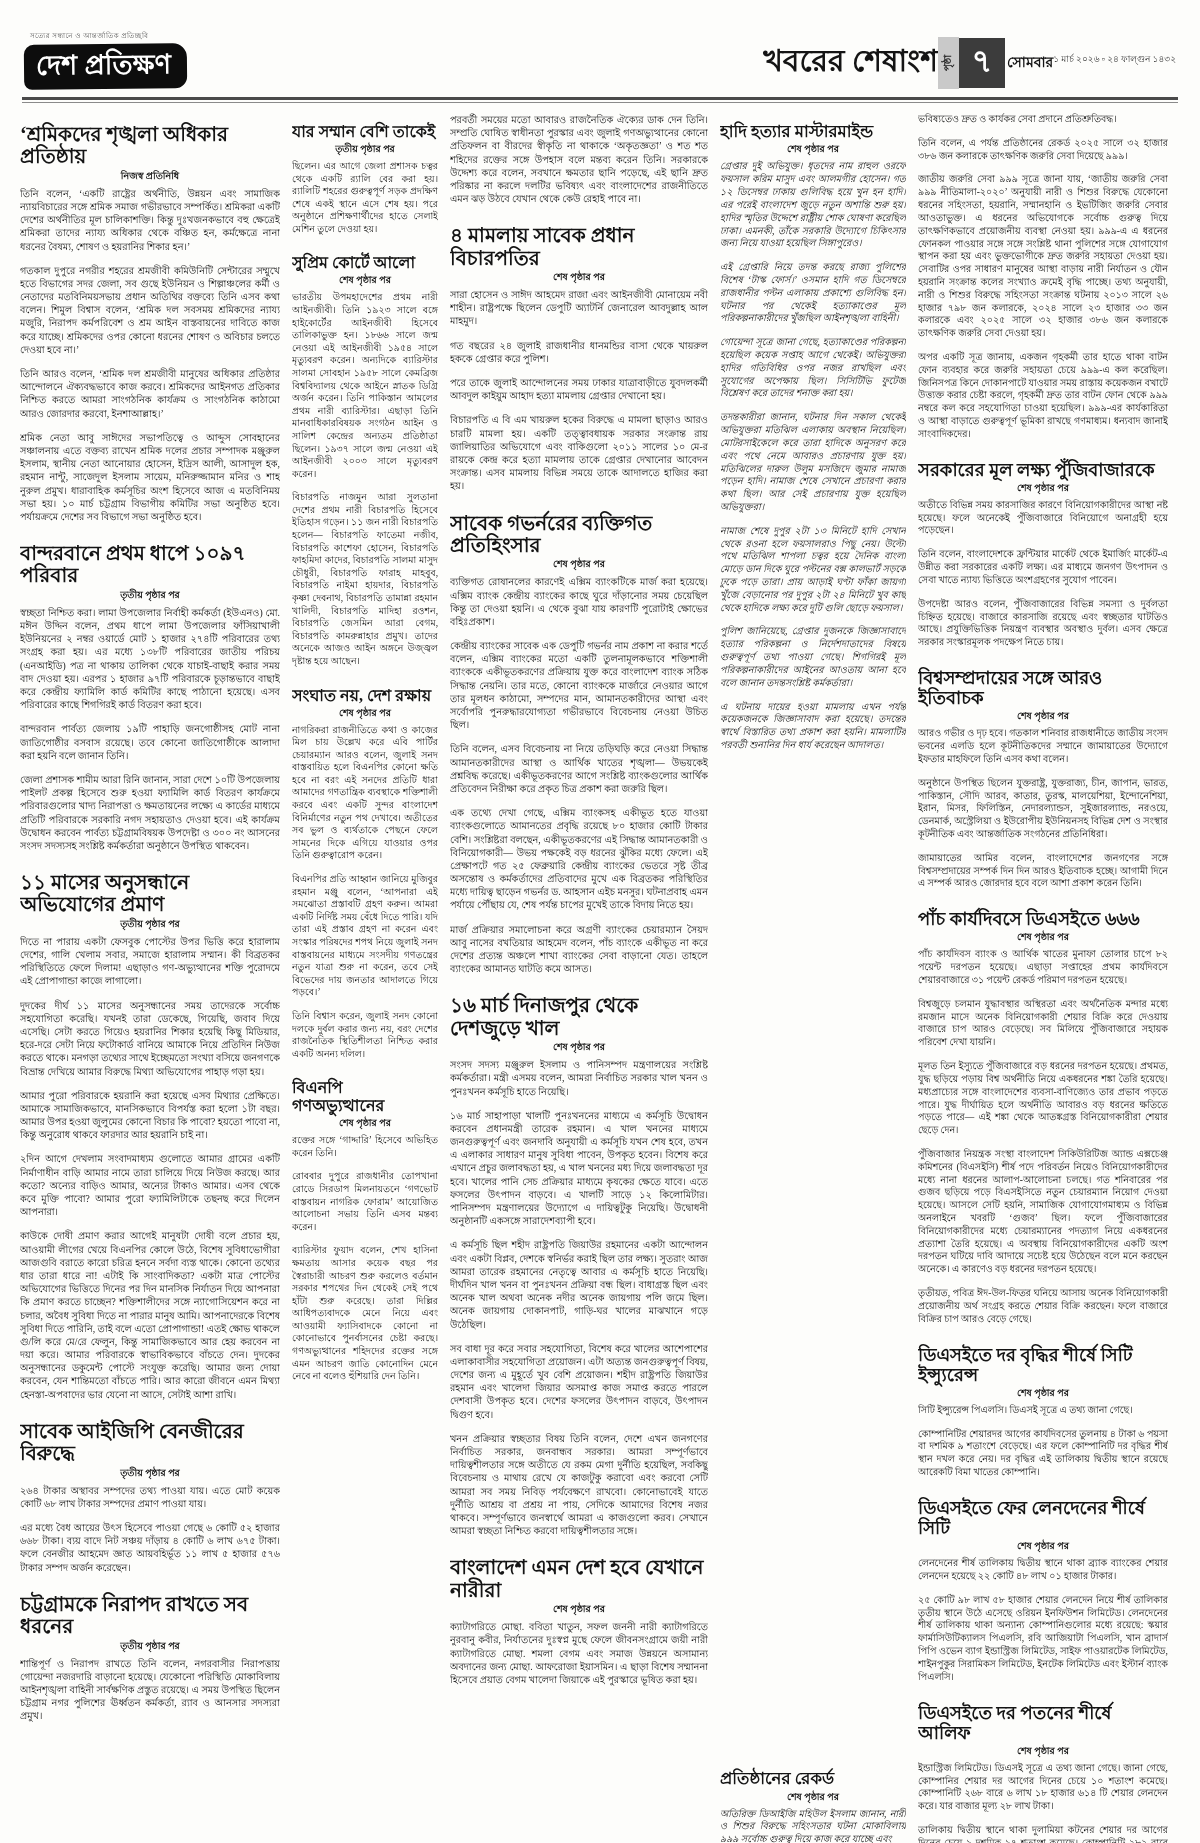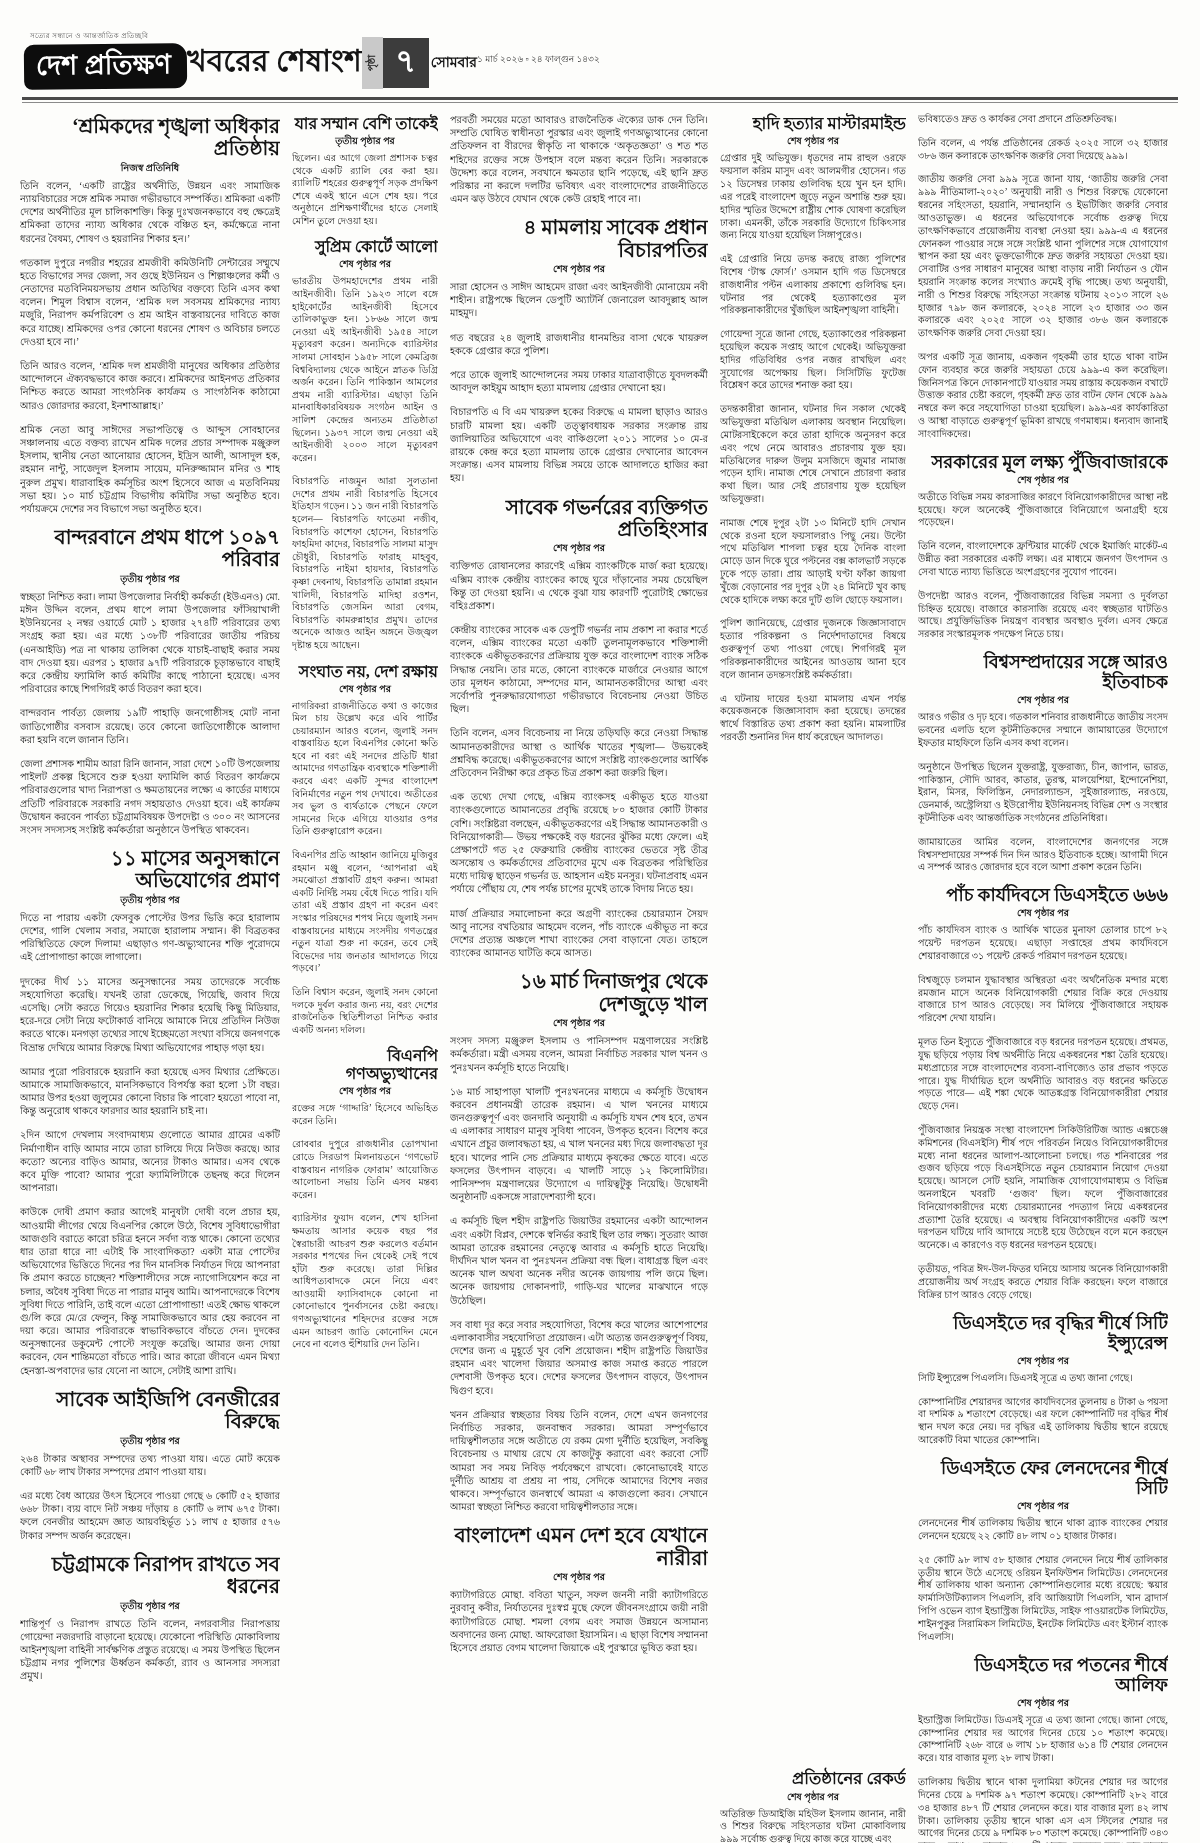--- a/index.html
+++ b/index.html
@@ -1,45 +1,45 @@
 <!DOCTYPE html>
 <html><head>
 <meta charset="utf-8">
 <style>
   html,body{margin:0;padding:0;background:#e8e8e4;}
   .sheet{width:1200px;height:1843px;background:#fdfdfb;color:#141414;margin:0 auto;position:relative;
          font-family:"Liberation Serif","DejaVu Serif",serif;overflow:hidden;}
   
-  .hdr{display:flex;align-items:flex-end;padding:30px 24px 8px 24px;}
+  .hdr{display:flex;justify-content:space-between;align-items:flex-end;padding:30px 24px 8px 24px;}
   .masthead{display:flex;flex-direction:column;}
   .tagline{font-size:7px;color:#555;letter-spacing:.5px;margin:0 0 2px 6px;}
   .brand{background:#0d0d0d;color:#fff;font-weight:bold;font-size:27px;line-height:1;
          padding:8px 16px 10px 12px;border-radius:10px 14px 12px 8px;transform:rotate(-.6deg);
          font-family:"Liberation Sans","DejaVu Sans",sans-serif;}
   .hdr-right{display:flex;align-items:center;}
   .section-title{font-size:30px;font-weight:bold;line-height:1;padding-bottom:4px;}
   .page-strip{background:#c9c9c9;color:#222;writing-mode:vertical-rl;transform:rotate(180deg);
               font-size:10px;font-weight:bold;padding:4px 2px;height:44px;display:flex;align-items:center;justify-content:center;}
   .page-badge{background:#3c3c3c;color:#fff;width:46px;height:50px;display:flex;align-items:center;justify-content:center;
               font-size:32px;font-weight:bold;}
   .daydate{display:flex;justify-content:center;line-height:1.25;padding-left:2px;}
   .day{font-weight:bold;font-size:14px;}
   .date{font-size:9px;color:#333;}
   .rule{margin:0 22px;border-top:3px solid #4a4a4a;border-bottom:1px solid #8a8a8a;height:2px;}
   
   .content{display:flex;gap:12px;padding:10px 20px 0 20px;height:1742px;overflow:hidden;}
   .colgroup{flex:none;overflow:hidden;display:flex;flex-direction:column;}
   .c1{width:260px;} .c2{width:146px;} .c3{width:258px;} .c4{width:186px;} .c5{width:250px;}
   article{margin:0 0 9px 0;}
-  h2{margin:2px 0 0 0;text-align:right;font-size:20px;line-height:1.12;font-weight:bold;letter-spacing:0;}
+  h2{margin:10px 0 0 0;text-align:left;font-size:20px;line-height:1.12;font-weight:bold;letter-spacing:0;}
   .c2 h2{font-size:16px;} .c4 h2{font-size:16.5px;} .c5 h2{font-size:18px;}
   .byline{text-align:center;font-weight:bold;font-size:9.5px;margin:1px 0 3px 0;}
   .body .para{margin:0;text-align:justify;font-size:9.7px;line-height:1.36;}
   .c2 .body .para{font-size:9.4px;line-height:1.34;}
-  .c4 .body .para{font-size:9.5px;line-height:1.35;}
+  .c4 .body .para{font-size:9.5px;line-height:1.35;font-style:italic;}
   .c5 .body .para{font-size:9.5px;line-height:1.35;}
   .body .para + .para{margin-top:11px;}
   .lead-block{margin-bottom:9px;}
   .c4 article:last-child{margin-top:auto;}
 </style>
 </head>
 <body>
 
 <div class="sheet">
 

